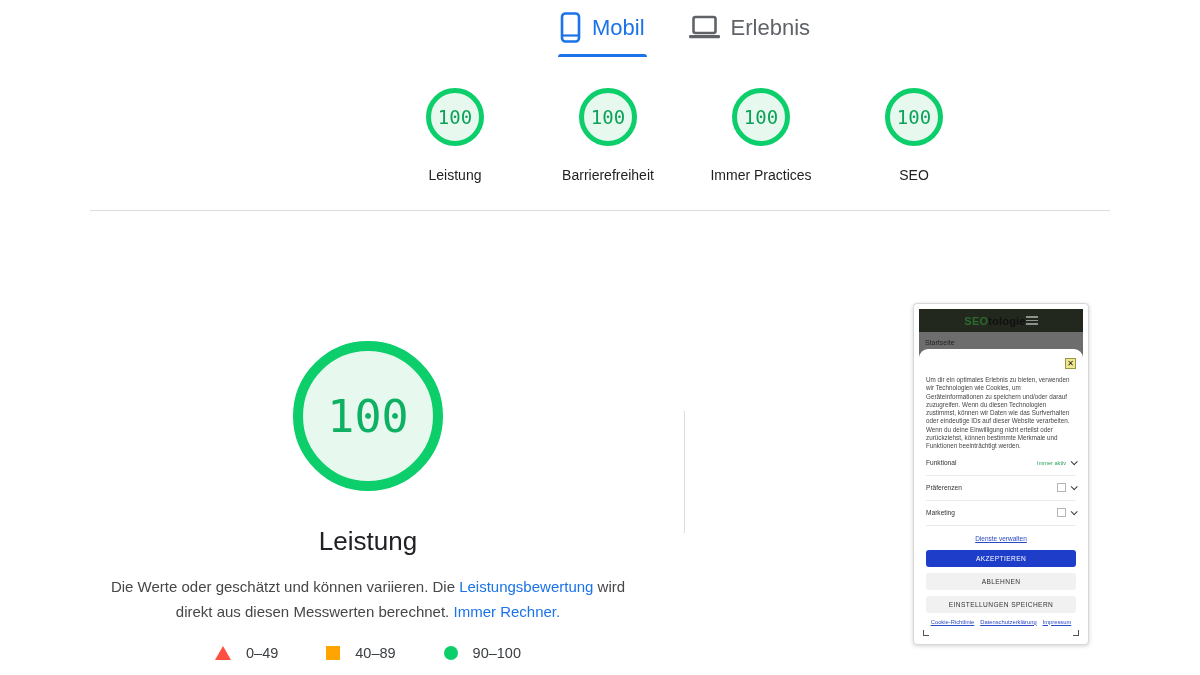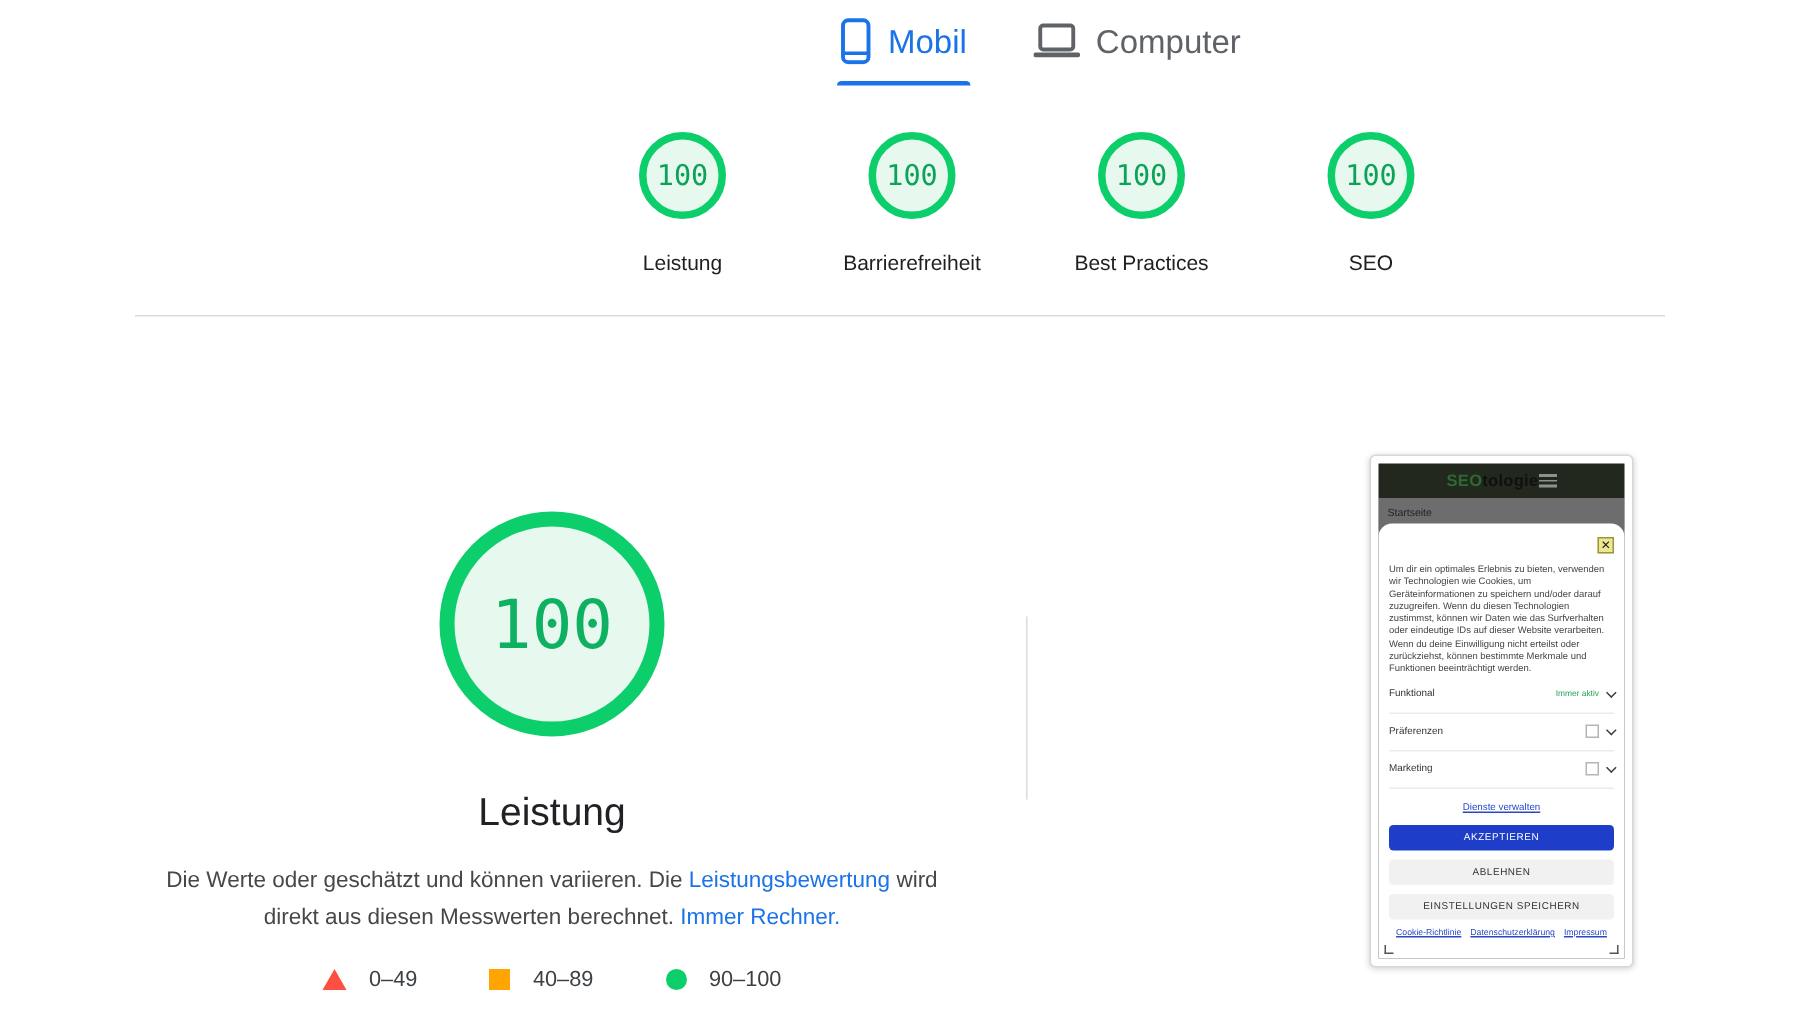--- a/index.html
+++ b/index.html
@@ -86,42 +86,42 @@
     </span>
     <span class="tab-label">Mobil</span>
   </div>
   <div class="tab inactive">
     <span>
       <svg width="31" height="25" viewBox="0 0 31 25">
         <rect x="4.5" y="2" width="22" height="16" rx="2" fill="none" stroke="#5f6368" stroke-width="2.6"></rect>
         <rect x="0" y="20" width="31" height="3.2" rx="1.2" fill="#5f6368"></rect>
       </svg>
     </span>
-    <span class="tab-label">Computer</span>
+    <span class="tab-label">Erlebnis</span>
   </div>
 </div>
 
 <div class="summary-row">
   <div class="summary-item">
     <div class="score-ring">
       <span class="score-num">100</span>
     </div>
     <span class="summary-label">Leistung</span>
   </div>
   <div class="summary-item">
     <div class="score-ring">
       <span class="score-num">100</span>
     </div>
     <span class="summary-label">Barrierefreiheit</span>
   </div>
   <div class="summary-item">
     <div class="score-ring">
       <span class="score-num">100</span>
     </div>
-    <span class="summary-label">Best Practices</span>
+    <span class="summary-label">Immer Practices</span>
   </div>
   <div class="summary-item">
     <div class="score-ring">
       <span class="score-num">100</span>
     </div>
     <span class="summary-label">SEO</span>
   </div>
 </div>
 
 <div class="h-divider"></div>

